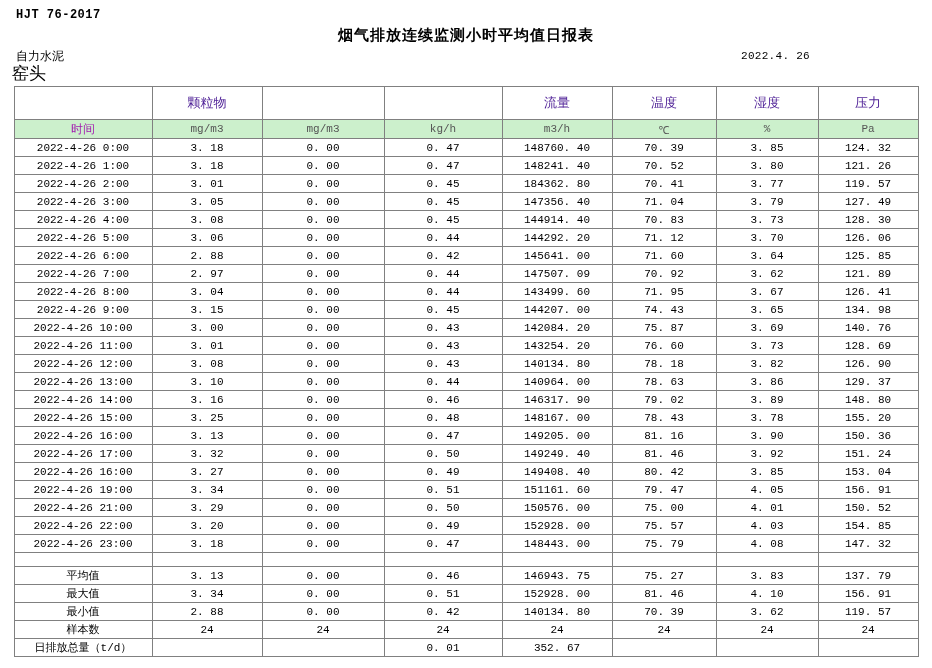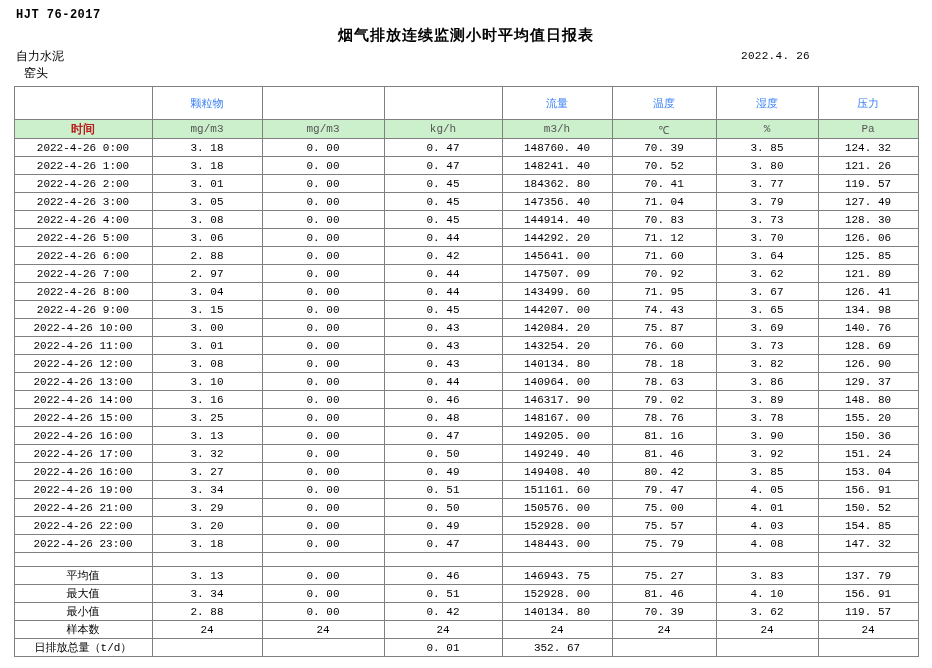--- a/index.html
+++ b/index.html
@@ -47,23 +47,23 @@
   .company {
     position: absolute;
     left: 4px;
     top: 0;
     font-size: 12px;
     font-family: "DejaVu Sans", sans-serif;
     line-height: 17px;
   }
   .kiln {
     position: absolute;
-    left: 12px;
+    left: 0;
     top: 17px;
-    font-size: 12px;
+    font-size: 17px;
     font-family: "DejaVu Sans", sans-serif;
     line-height: 17px;
   }
   .report-date {
     position: absolute;
     right: 110px;
     top: 2px;
     font-size: 11px;
     font-family: "Liberation Mono", monospace;
     letter-spacing: 0.3px;
@@ -80,35 +80,34 @@
     font-size: 11px;
     font-family: "Liberation Mono", monospace;
     text-align: center;
     padding: 0 2px;
     white-space: nowrap;
     overflow: hidden;
   }
   tr.header-row td {
     height: 32px;
     font-family: Liberation Sans, sans-serif;
-    font-size: 11px;
-    color: #3b82f6;
+    font-size: 13px;
+    color: #4c1d95;
   }
   tr.unit-row td {
     background: #ccf0cc;
     color: #555555;
     height: 18px;
     font-family: "Liberation Mono", monospace;
     font-size: 11px;
   }
   tr.unit-row td.time-cell {
     font-family: "DejaVu Sans", sans-serif;
     font-size: 12px;
-    color: #b91c1c;
-    font-weight: bold;
+    color: #a21caf;
   }
   td.label-cn {
     font-family: "DejaVu Sans", sans-serif;
     font-size: 12px;
   }
   tr.blank-row td {
     height: 13px;
   }
 </style>
 </head>
@@ -310,21 +309,21 @@
           <td>79. 02</td>
           <td>3. 89</td>
           <td>148. 80</td>
         </tr>
       <tr>
           <td>2022-4-26 15:00</td>
           <td>3. 25</td>
           <td>0. 00</td>
           <td>0. 48</td>
           <td>148167. 00</td>
-          <td>78. 76</td>
+          <td>78. 43</td>
           <td>3. 78</td>
           <td>155. 20</td>
         </tr>
       <tr>
           <td>2022-4-26 16:00</td>
           <td>3. 13</td>
           <td>0. 00</td>
           <td>0. 47</td>
           <td>149205. 00</td>
           <td>81. 16</td>

